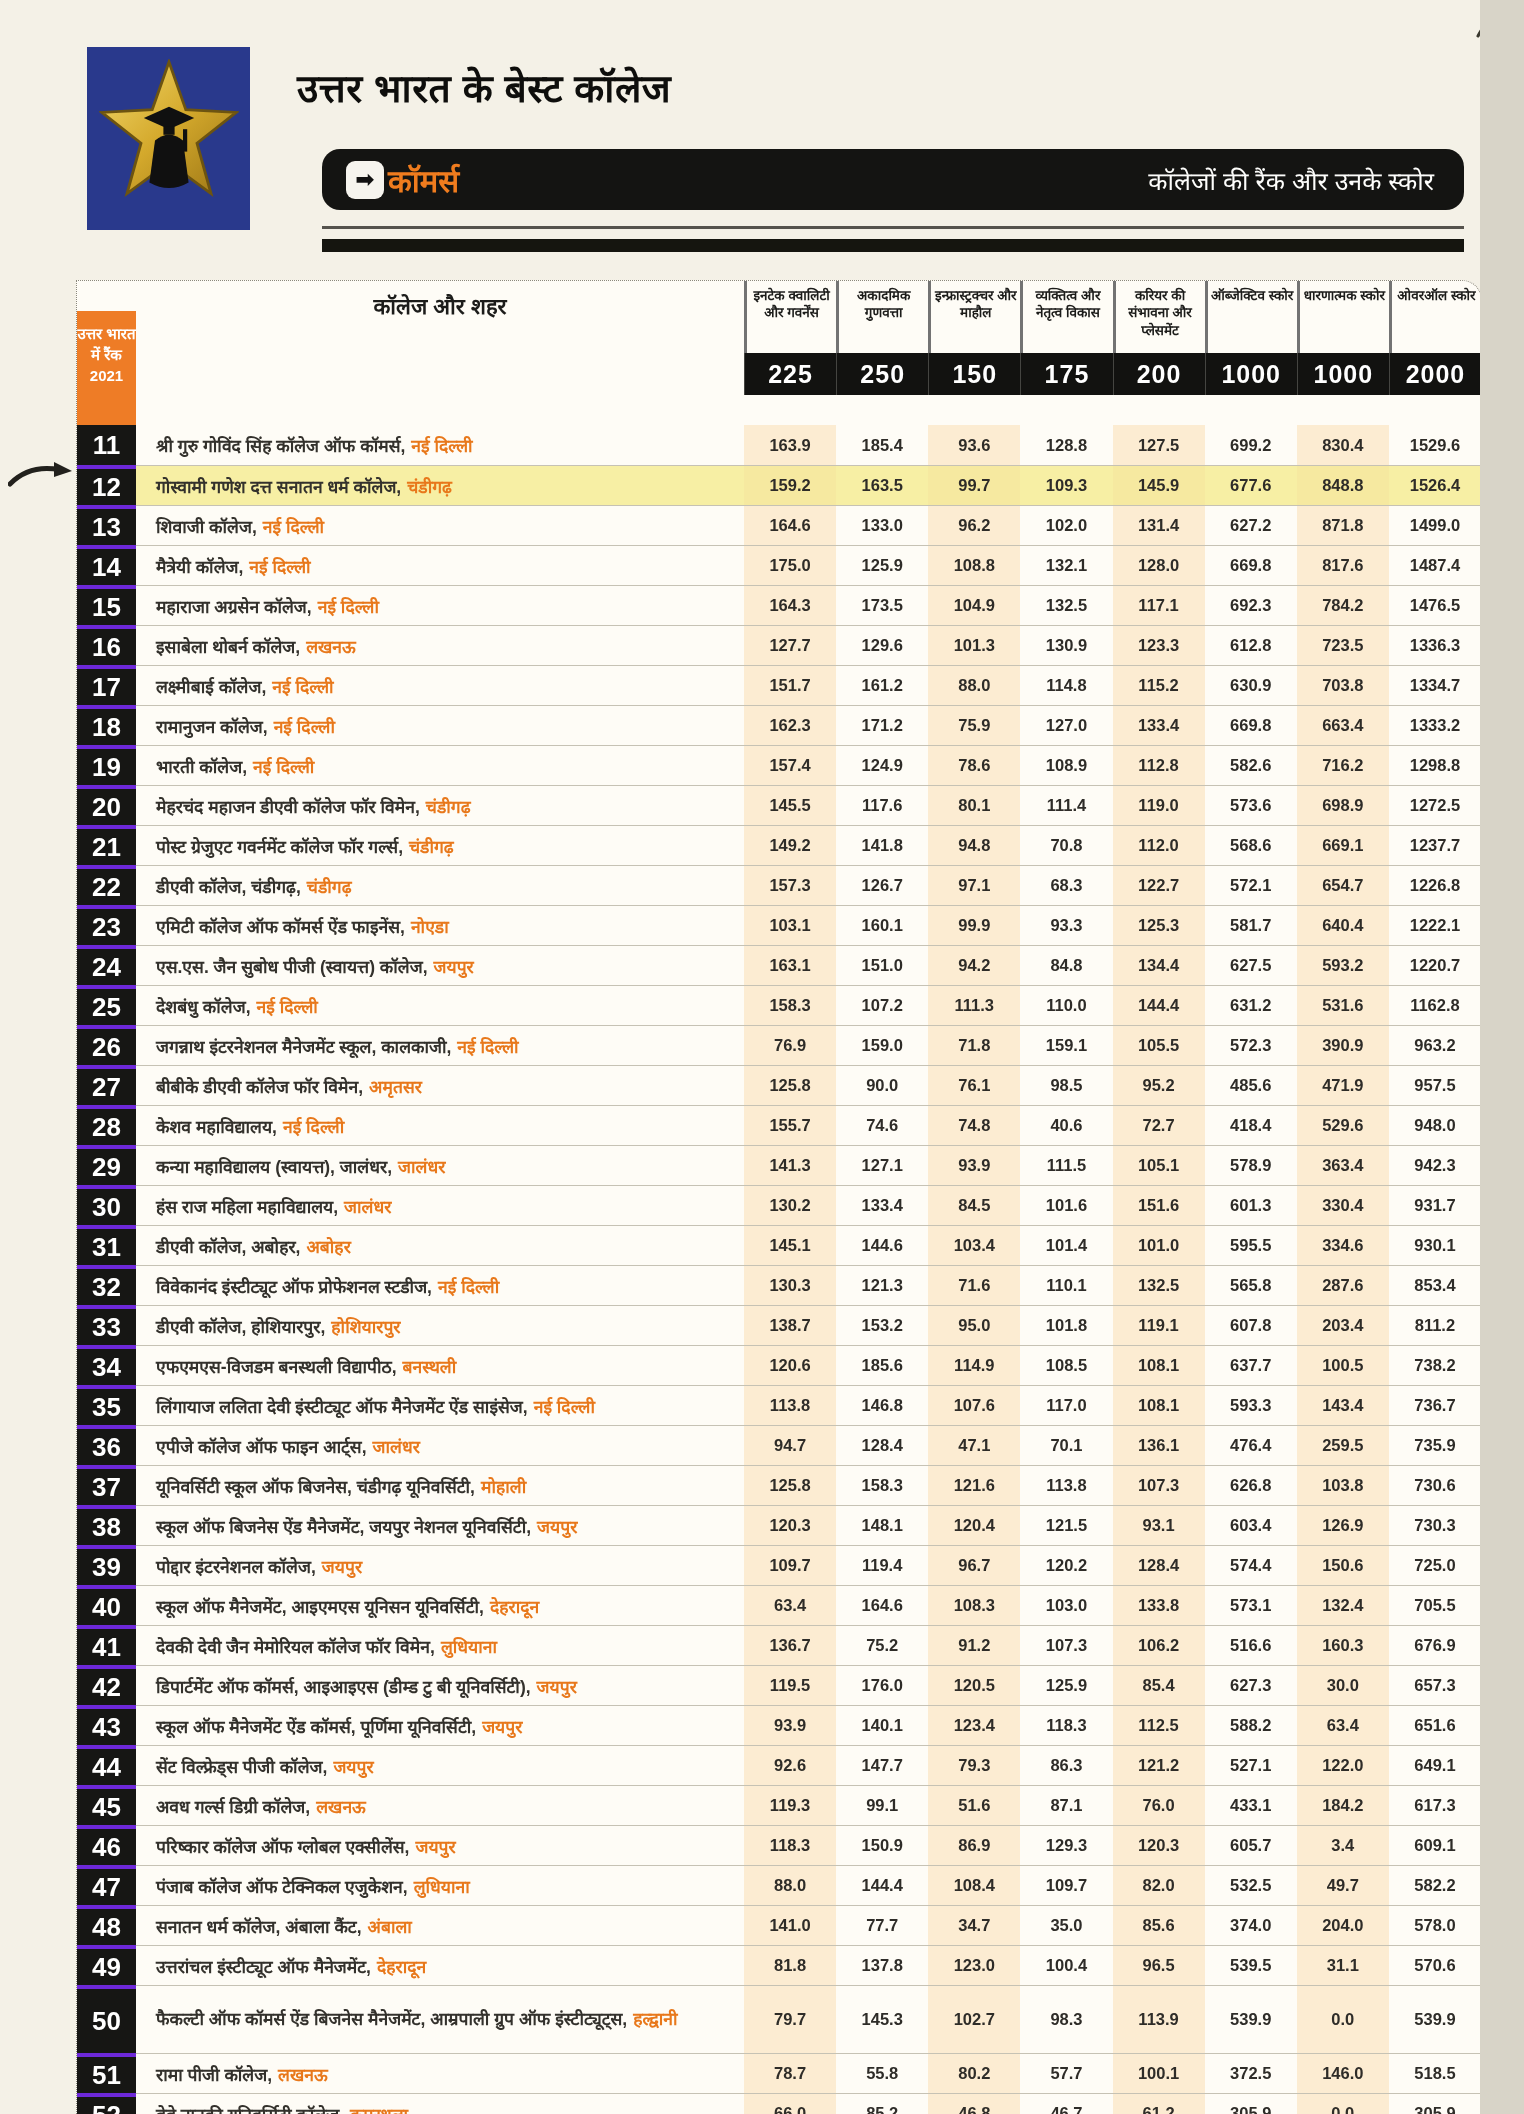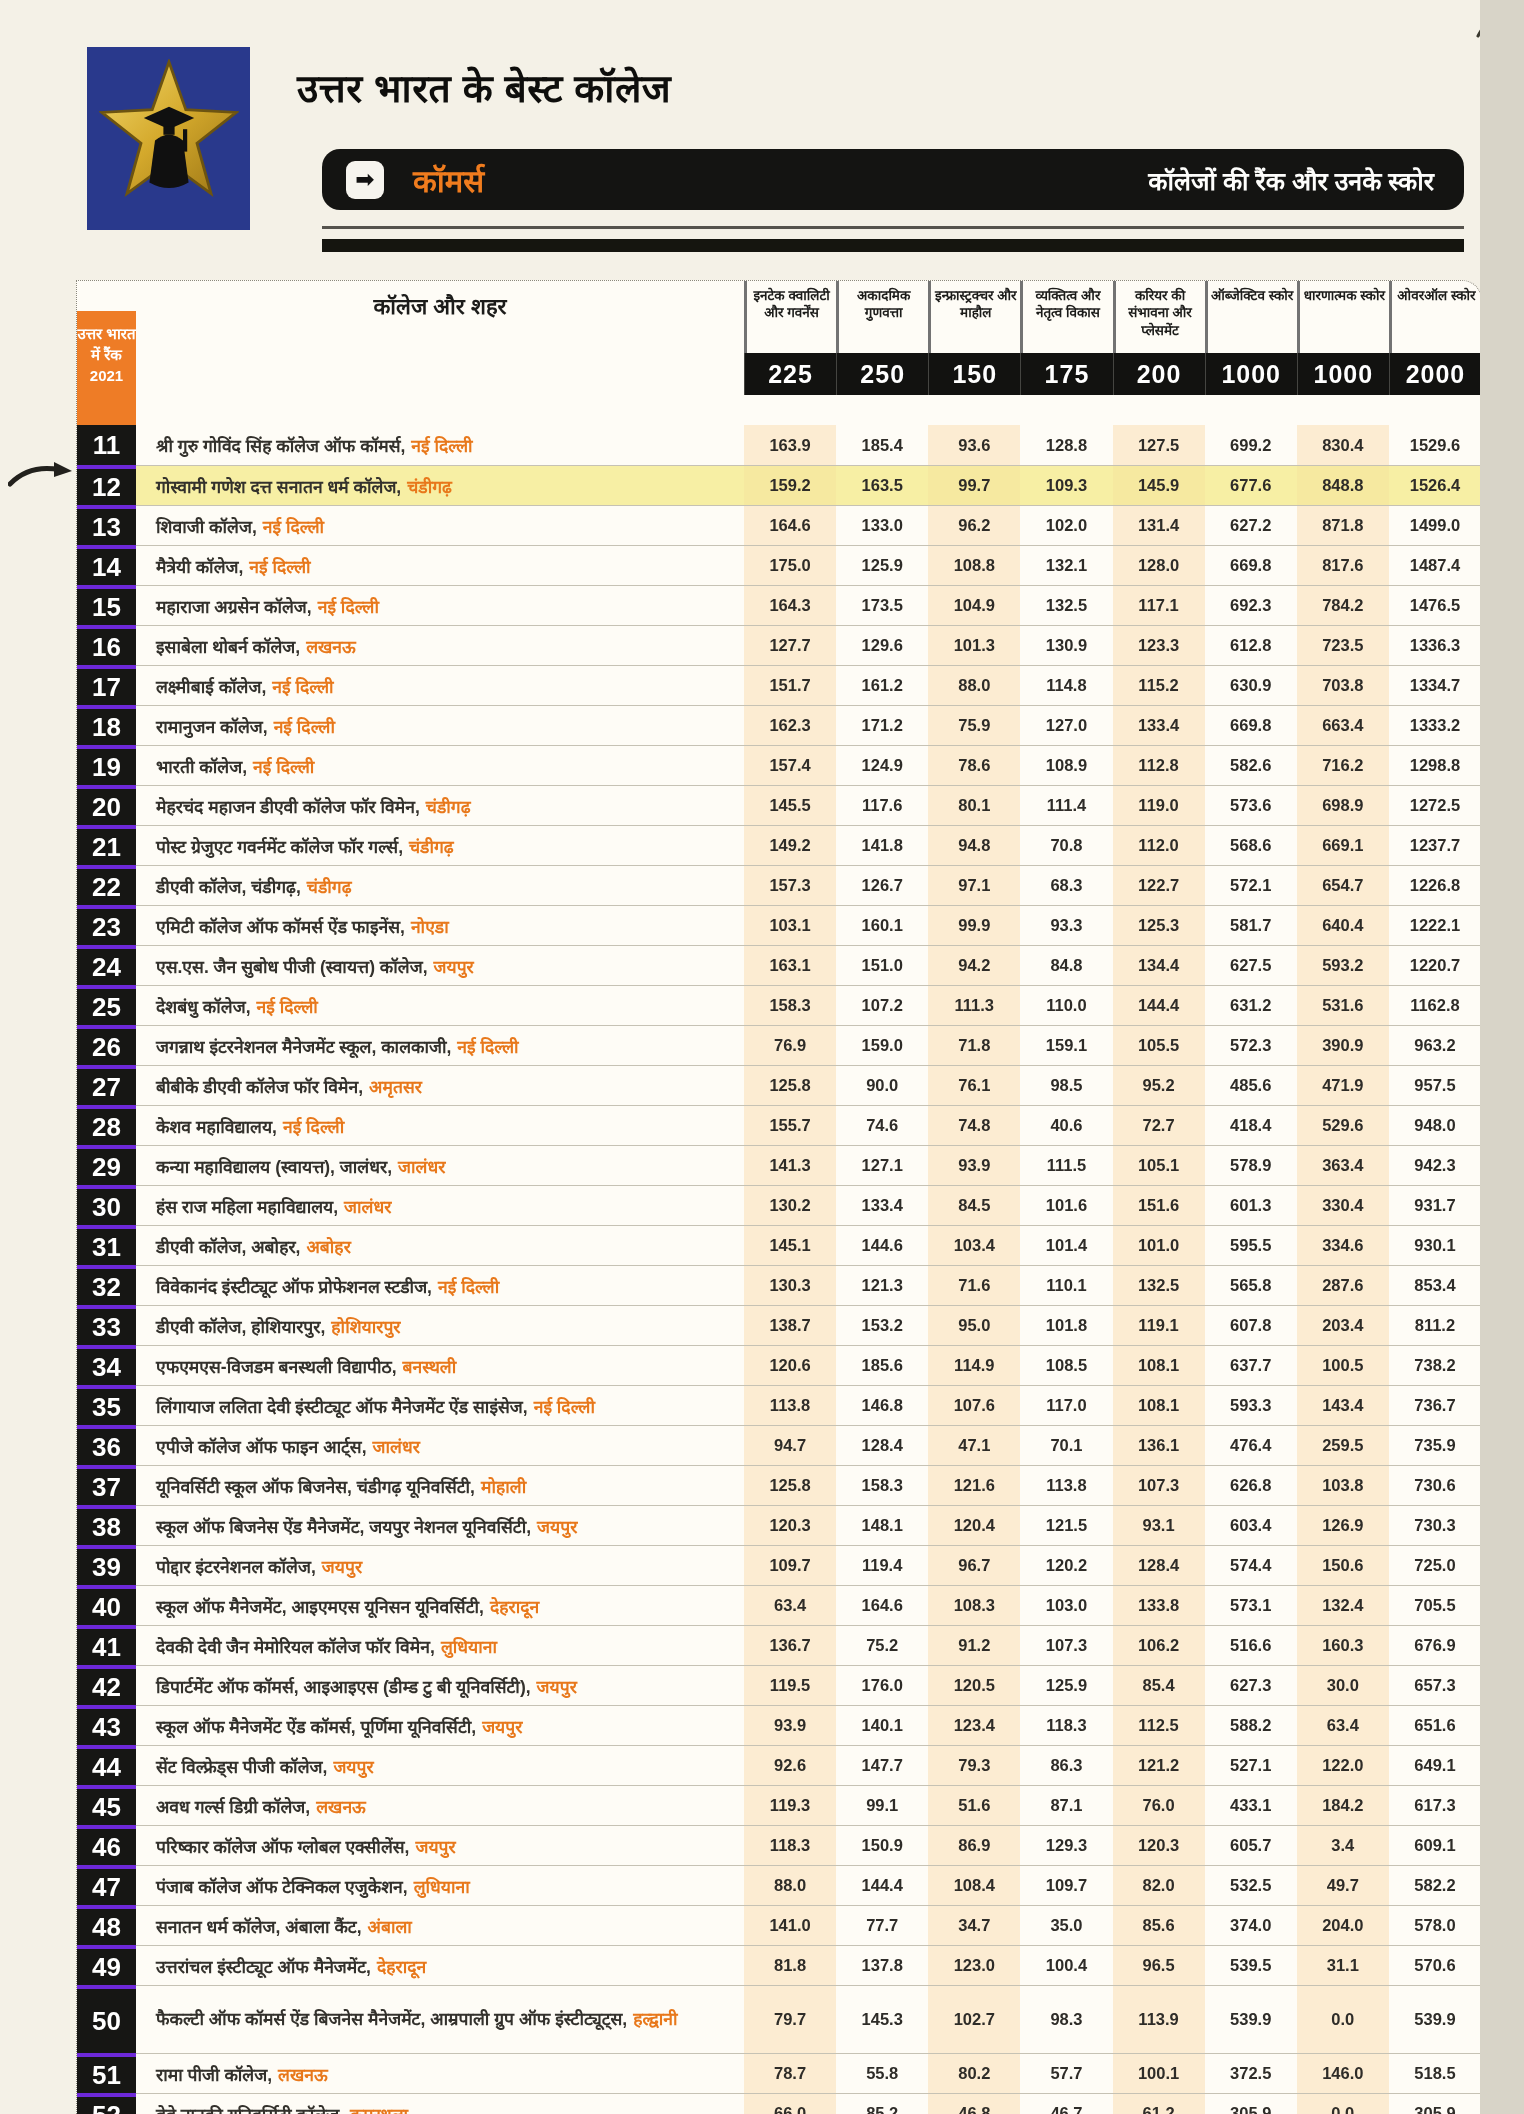--- a/index.html
+++ b/index.html
@@ -10,22 +10,22 @@
   
   .logo-box { position:absolute; left:87px; top:47px; width:163px; height:183px;
               background:#29398c; display:flex; align-items:center; justify-content:center; }
   .page-title { position:absolute; left:297px; top:60px; font-size:39px; font-weight:bold;
                 color:#0e0e0c; letter-spacing:0.5px; }
   .black-bar { position:absolute; left:322px; top:149px; width:1142px; height:61px;
                background:#141412; border-radius:18px; display:flex; align-items:center; }
   .arrow-box { width:38px; height:38px; background:#f6f4ee; border-radius:9px; margin-left:24px;
                display:flex; align-items:center; justify-content:center; font-size:23px;
                color:#111; font-weight:bold; }
-  .category-label { color:#f07c1e; font-size:31px; font-weight:bold; margin-left:29px; }
-  .bar-right-label { margin-left:auto; margin-right:30px; color:#fdfdfb; font-size:25px; font-weight:bold; }
+  .category-label { color:#f07c1e; font-size:31px; font-weight:bold; margin-left:4px; }
+  .bar-right-label { margin-left:auto; margin-right:30px; color:#fdfdfb; font-size:25px; font-weight:normal; }
   .thin-line  { position:absolute; left:322px; top:226px; width:1142px; height:3px; background:#55534d; }
   .thick-line { position:absolute; left:322px; top:239px; width:1142px; height:13px; background:#15150f; }
 
   
   .table-wrap { position:absolute; left:76px; top:280px; width:1406px; background:#fefcf6;
                 border:1px dotted #8b887c; border-radius:0 20px 20px 0; overflow:hidden; }
   .t-head { display:flex; }
   .rank-head { width:59px; min-height:114px; background:#ee7c26; color:#fff; font-weight:bold;
                font-size:15px; text-align:center; padding-top:12px; line-height:1.4;margin-top:30px; }
   .head-right { flex:1; display:flex; flex-direction:column; }

